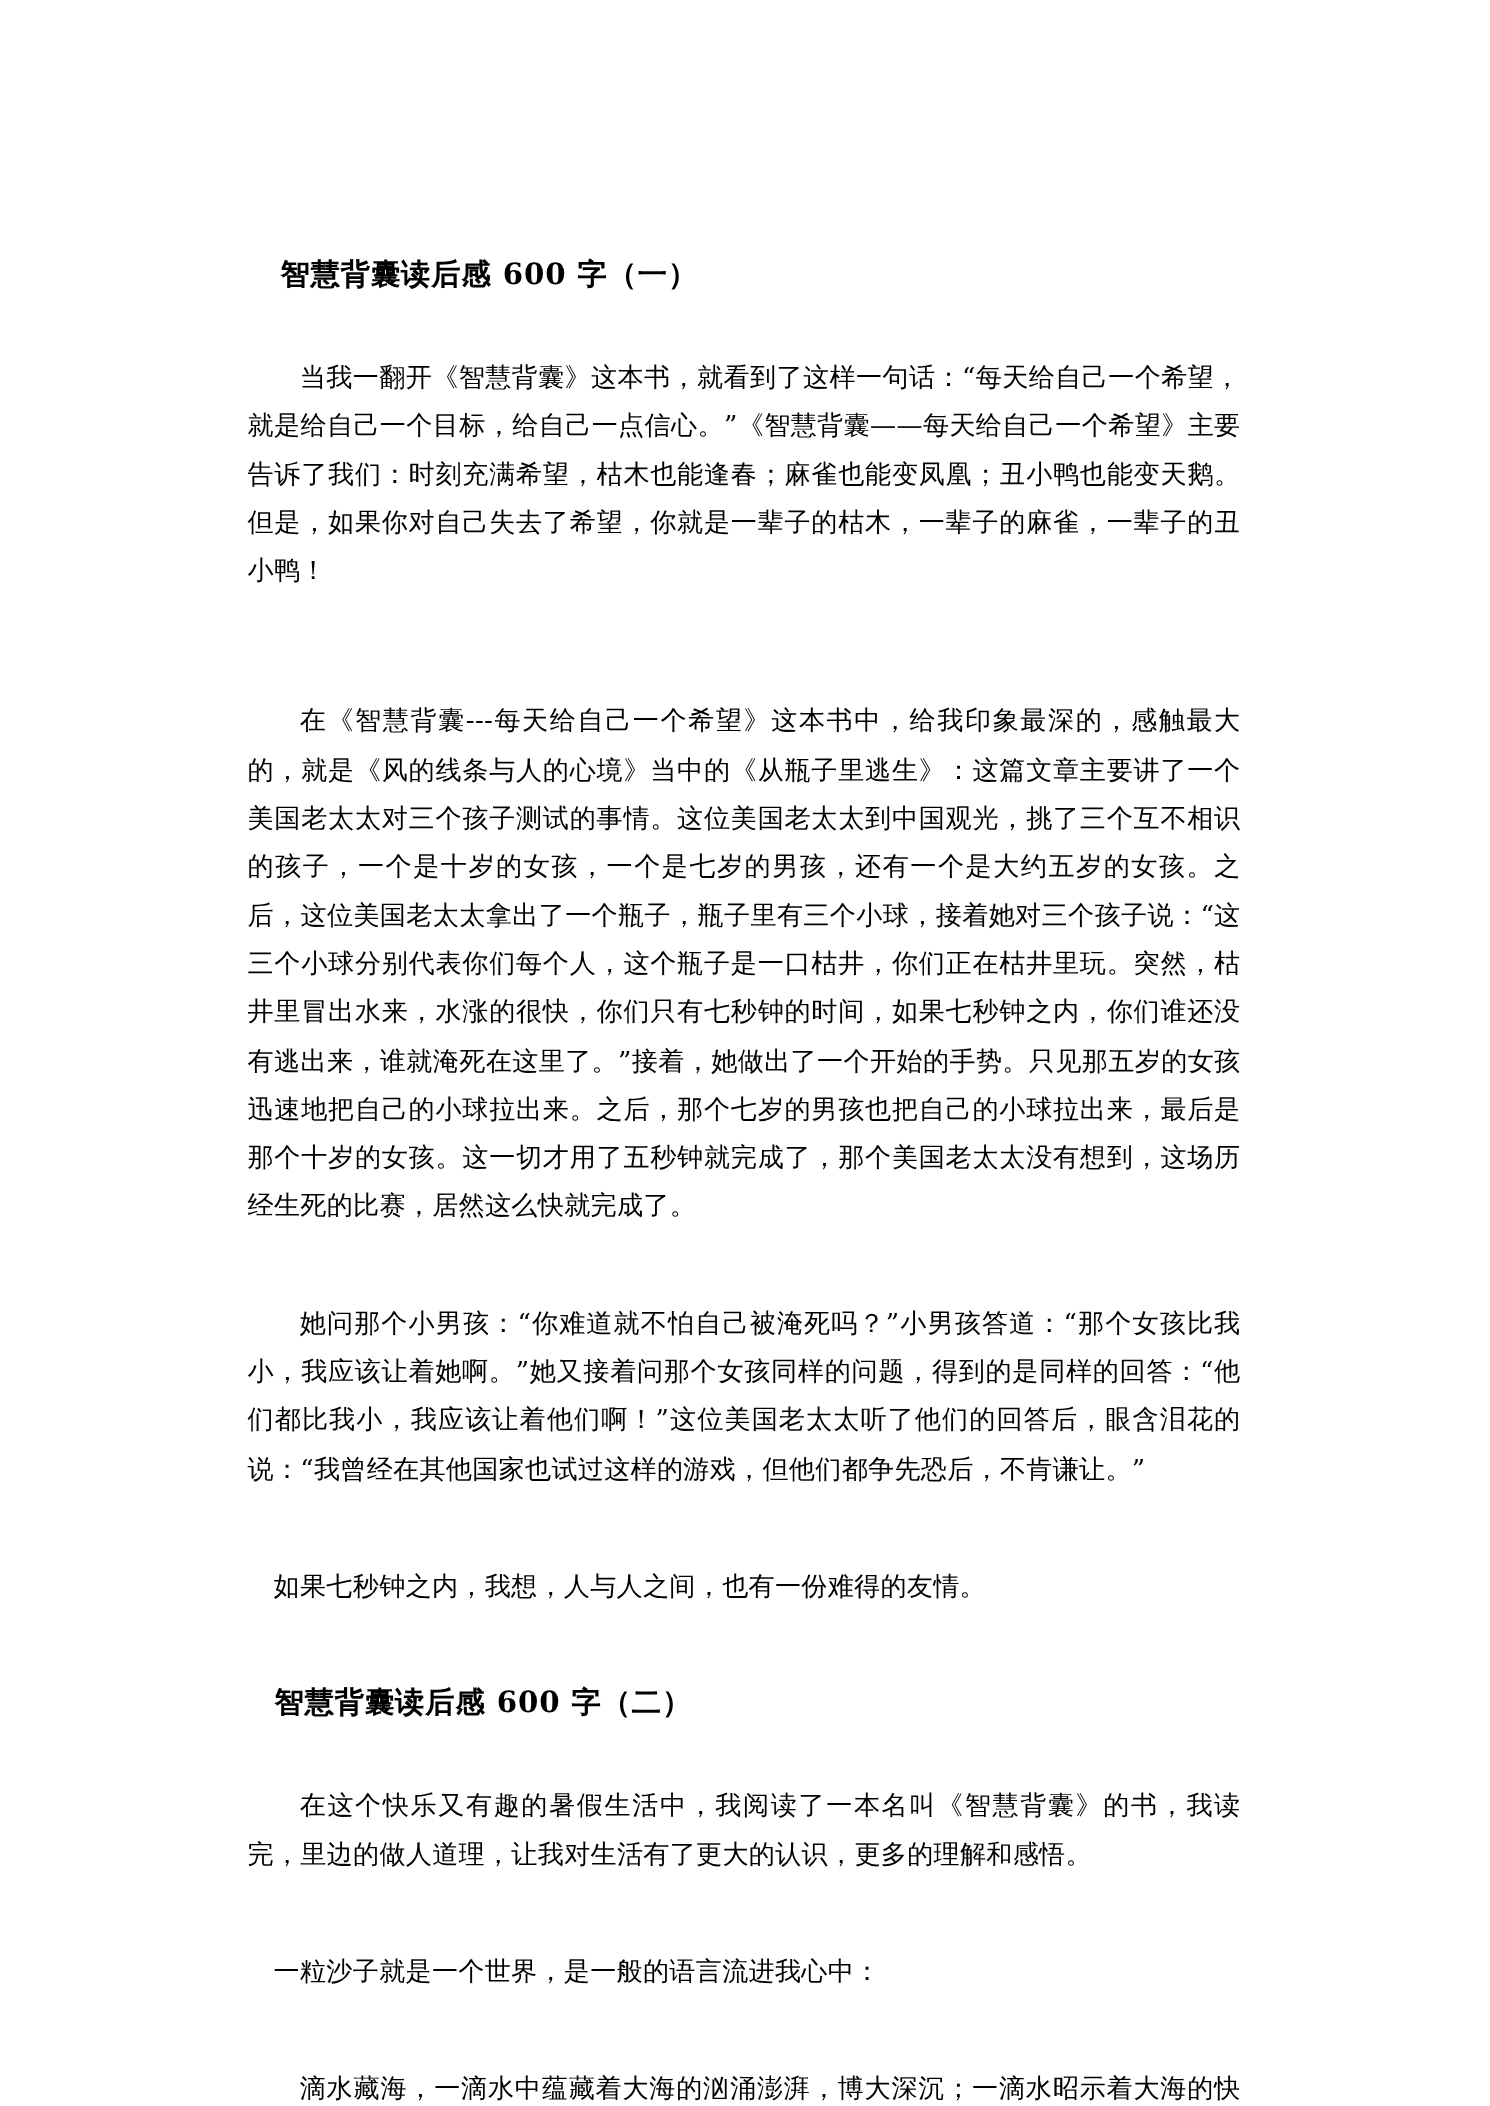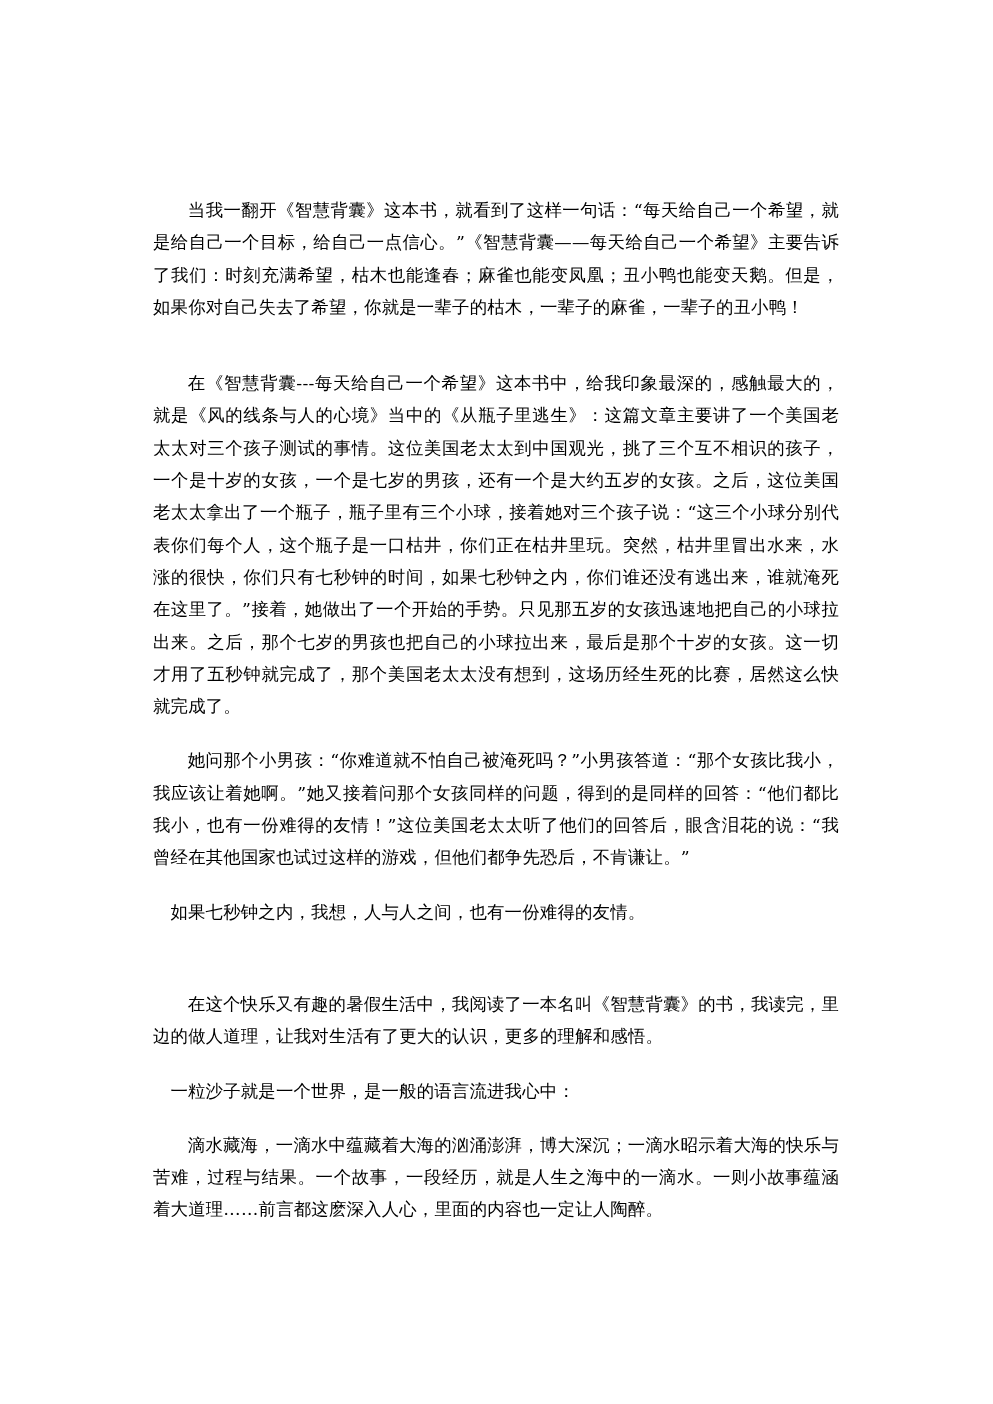--- a/index.html
+++ b/index.html
@@ -38,63 +38,65 @@
     white-space: nowrap;
   }
   .doc-heading.second {
     padding-left: 30px;
   }
   .para {
     font-family: "DejaVu Serif", "Liberation Serif", serif;
     font-size: 17.4px;
     line-height: 32.3px;
     color: #000000;
-    margin: 0;
+    margin: 12px;
     text-align: justify;
     text-justify: inter-character;
     text-indent: 2em;
     letter-spacing: 0.2px;
     word-break: break-all;
   }
   .para.indent-one {
     text-indent: 1em;
   }
   .gap-after-heading { height: 26px; }
   .gap-para { height: 22px; }
   .gap-before-heading { height: 34px; }
   .gap-after-heading2 { height: 26px; }
 </style>
 </head>
 <body>
 
 <div class="page">
   <div class="content">
 
+    <h1 class="doc-heading">智慧背囊读后感 600 字（一）</h1>
 
     <div class="gap-after-heading"></div>
 
     <p class="para">当我一翻开《智慧背囊》这本书，就看到了这样一句话：“每天给自己一个希望，就是给自己一个目标，给自己一点信心。”《智慧背囊——每天给自己一个希望》主要告诉了我们：时刻充满希望，枯木也能逢春；麻雀也能变凤凰；丑小鸭也能变天鹅。但是，如果你对自己失去了希望，你就是一辈子的枯木，一辈子的麻雀，一辈子的丑小鸭！</p>
 
     <div class="gap-para"></div>
 
 
     <div class="gap-para"></div>
 
     <p class="para">在《智慧背囊---每天给自己一个希望》这本书中，给我印象最深的，感触最大的，就是《风的线条与人的心境》当中的《从瓶子里逃生》：这篇文章主要讲了一个美国老太太对三个孩子测试的事情。这位美国老太太到中国观光，挑了三个互不相识的孩子，一个是十岁的女孩，一个是七岁的男孩，还有一个是大约五岁的女孩。之后，这位美国老太太拿出了一个瓶子，瓶子里有三个小球，接着她对三个孩子说：“这三个小球分别代表你们每个人，这个瓶子是一口枯井，你们正在枯井里玩。突然，枯井里冒出水来，水涨的很快，你们只有七秒钟的时间，如果七秒钟之内，你们谁还没有逃出来，谁就淹死在这里了。”接着，她做出了一个开始的手势。只见那五岁的女孩迅速地把自己的小球拉出来。之后，那个七岁的男孩也把自己的小球拉出来，最后是那个十岁的女孩。这一切才用了五秒钟就完成了，那个美国老太太没有想到，这场历经生死的比赛，居然这么快就完成了。</p>
 
     <div class="gap-para"></div>
 
-    <p class="para">她问那个小男孩：“你难道就不怕自己被淹死吗？”小男孩答道：“那个女孩比我小，我应该让着她啊。”她又接着问那个女孩同样的问题，得到的是同样的回答：“他们都比我小，也有一份难得的友情！”这位美国老太太听了他们的回答后，眼含泪花的说：“我曾经在其他国家也试过这样的游戏，但他们都争先恐后，不肯谦让。”</p>
+    <p class="para">她问那个小男孩：“你难道就不怕自己被淹死吗？”小男孩答道：“那个女孩比我小，我应该让着她啊。”她又接着问那个女孩同样的问题，得到的是同样的回答：“他们都比我小，我应该让着他们啊！”这位美国老太太听了他们的回答后，眼含泪花的说：“我曾经在其他国家也试过这样的游戏，但他们都争先恐后，不肯谦让。”</p>
 
     <div class="gap-para"></div>
 
     <p class="para indent-one">如果七秒钟之内，我想，人与人之间，也有一份难得的友情。</p>
 
     <div class="gap-before-heading"></div>
 
+    <h1 class="doc-heading second">智慧背囊读后感 600 字（二）</h1>
 
     <div class="gap-after-heading2"></div>
 
     <p class="para">在这个快乐又有趣的暑假生活中，我阅读了一本名叫《智慧背囊》的书，我读完，里边的做人道理，让我对生活有了更大的认识，更多的理解和感悟。</p>
 
     <div class="gap-para"></div>
 
     <p class="para indent-one">一粒沙子就是一个世界，是一般的语言流进我心中：</p>
 
     <div class="gap-para"></div>

